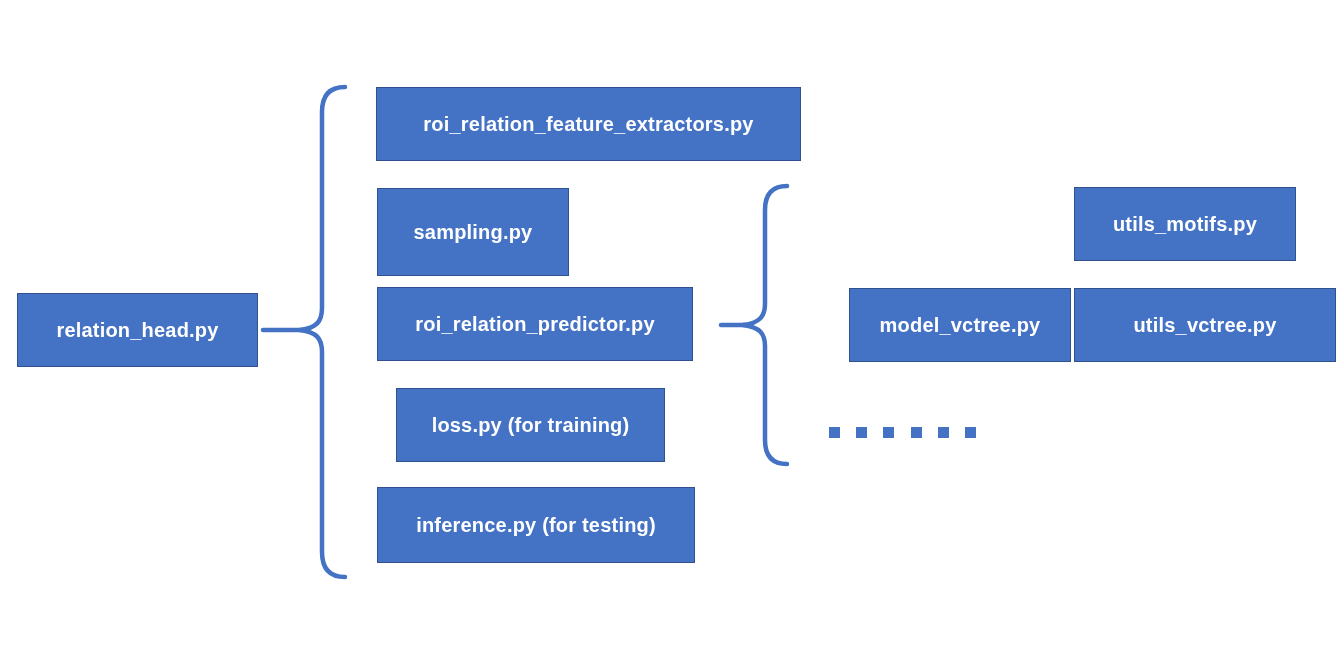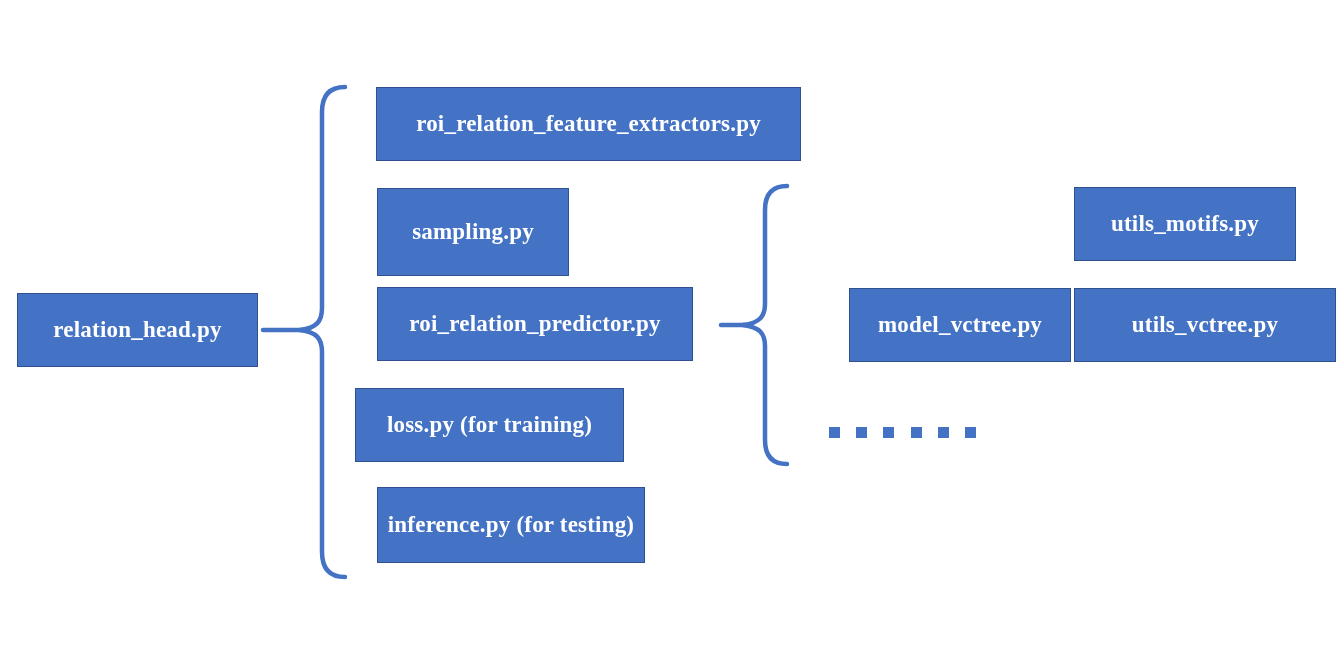--- a/index.html
+++ b/index.html
@@ -33,25 +33,24 @@
     position:absolute;
     background:var(--accent);
     border:1.6px solid var(--border);
     box-sizing:border-box;
     display:flex;
     align-items:center;
     justify-content:center;
   }
   .lbl{
     color:var(--text);
-    font-size:23px;
+    font-size:20px;
     font-weight:bold;
     white-space:nowrap;
     letter-spacing:0.2px;
-    font-family:Liberation Serif, serif;
   }
   .dots{
     position:absolute;
     left:829px;top:426px;
     width:147px;height:12px;
     display:flex;
     justify-content:space-between;
     align-items:center;
   }
   .dot{
@@ -86,25 +85,25 @@
   </div>
 
   <div class="box" style="left:377px;top:188px;width:192px;height:88px">
     <span class="lbl">sampling.py</span>
   </div>
 
   <div class="box" style="left:377px;top:287px;width:316px;height:74px">
     <span class="lbl">roi_relation_predictor.py</span>
   </div>
 
-  <div class="box" style="left:355px;top:388px;width:269px;height:74px">
+  <div class="box" style="left:396px;top:388px;width:269px;height:74px">
     <span class="lbl">loss.py (for training)</span>
   </div>
 
-  <div class="box" style="left:377px;top:487px;width:268px;height:76px">
+  <div class="box" style="left:377px;top:487px;width:318px;height:76px">
     <span class="lbl">inference.py (for testing)</span>
   </div>
 
 
   <div class="box" style="left:1074px;top:187px;width:222px;height:74px">
     <span class="lbl">utils_motifs.py</span>
   </div>
 
   <div class="box" style="left:849px;top:288px;width:222px;height:74px">
     <span class="lbl">model_vctree.py</span>

